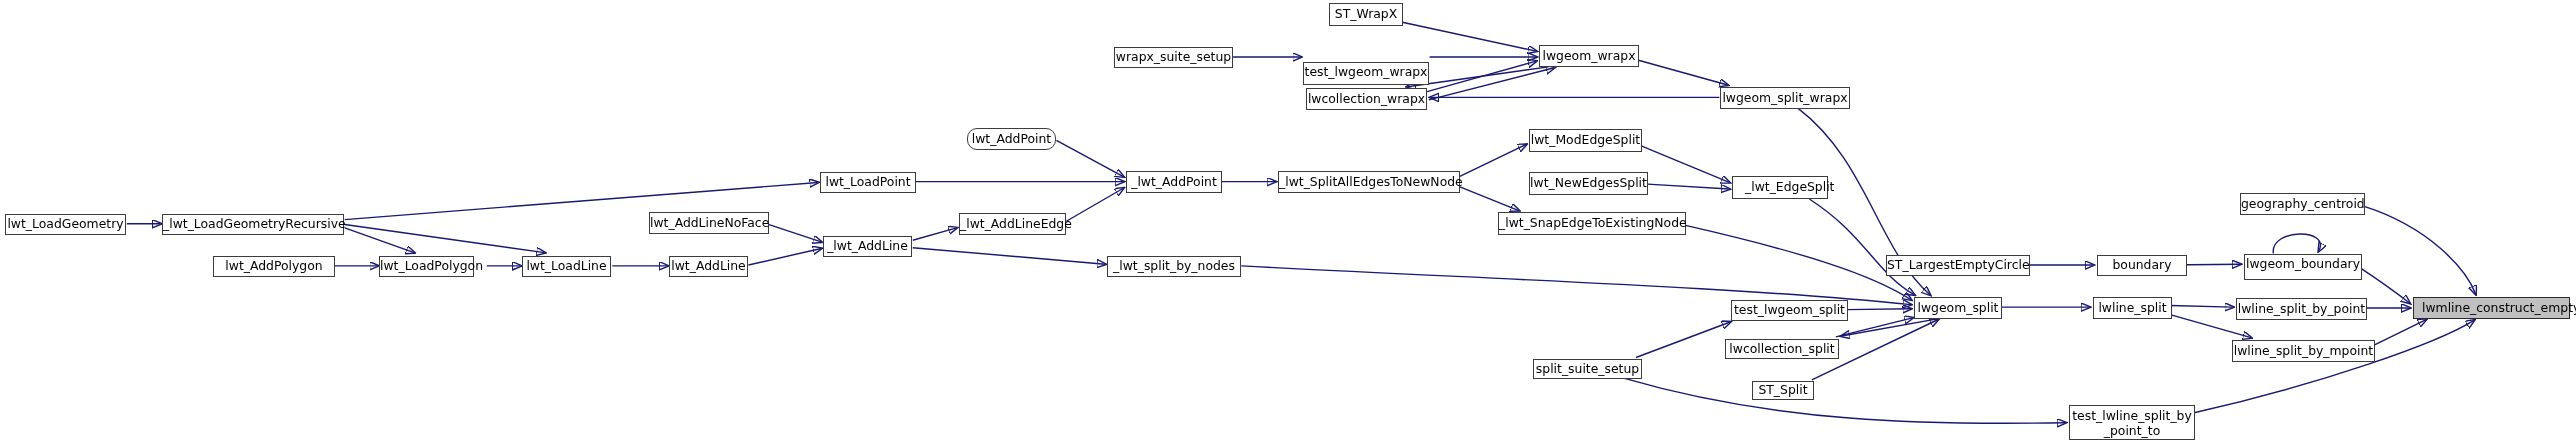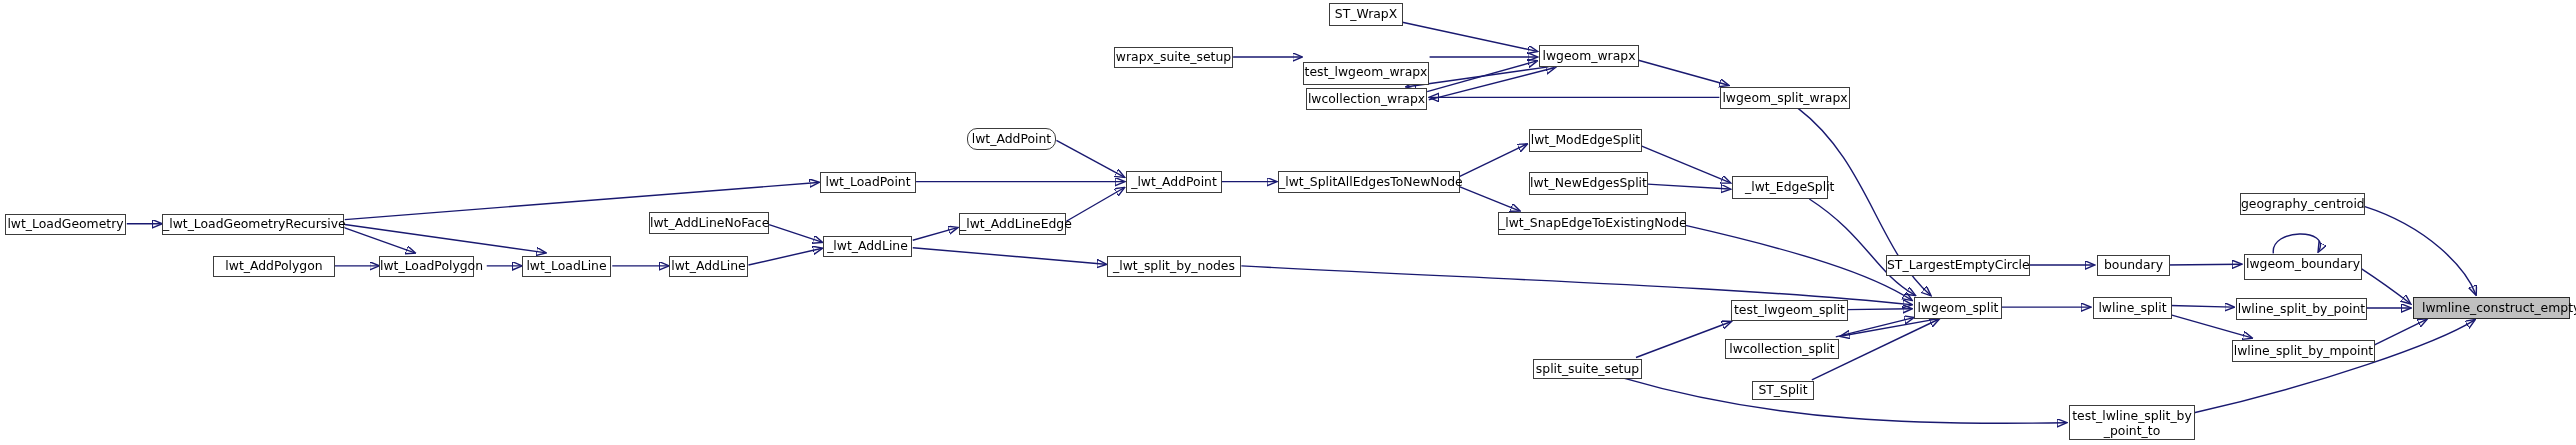--- a/index.html
+++ b/index.html
@@ -111,21 +111,21 @@
       <div class="node" style="left: 1529px; top: 172px; width: 119px; height: 23px; line-height: 20.7px;">lwt_NewEdgesSplit</div>
       <div class="node" style="left: 1498px; top: 212px; width: 188px; height: 23px; line-height: 20.7px;">_lwt_SnapEdgeToExistingNode</div>
       <div class="node" style="left: 1732px; top: 176px; width: 96px; height: 23px; line-height: 20.7px; padding-left: 12px;">_lwt_EdgeSplit</div>
       <div class="node" style="left: 1329px; top: 2.5px; width: 74px; height: 23px; line-height: 20.7px;">ST_WrapX</div>
       <div class="node" style="left: 1114px; top: 47px; width: 119px; height: 20.7px; line-height: 18px;">wrapx_suite_setup</div>
       <div class="node" style="left: 1303px; top: 62px; width: 126px; height: 23px; line-height: 18px;">test_lwgeom_wrapx</div>
       <div class="node" style="left: 1539px; top: 45px; width: 100px; height: 21.5px; line-height: 19px;">lwgeom_wrapx</div>
       <div class="node" style="left: 1306px; top: 88px; width: 121px; height: 21.5px; line-height: 19px;">lwcollection_wrapx</div>
       <div class="node" style="left: 1720px; top: 87px; width: 130px; height: 21.5px; line-height: 19px;">lwgeom_split_wrapx</div>
       <div class="node" style="left: 1886px; top: 255px; width: 144px; height: 20.7px; line-height: 18px;">ST_LargestEmptyCircle</div>
-      <div class="node" style="left: 2097px; top: 255px; width: 73px; height: 20.7px; line-height: 18px;">boundary</div>
+      <div class="node" style="left: 2097px; top: 255px; width: 90px; height: 20.7px; line-height: 18px;">boundary</div>
       <div class="node" style="left: 2244px; top: 254px; width: 118px; height: 26px; line-height: 18px;">lwgeom_boundary</div>
       <div class="node" style="left: 2240px; top: 193px; width: 125px; height: 21.5px; line-height: 19px;">geography_centroid</div>
       <div class="node" style="left: 1731px; top: 300px; width: 117px; height: 20.7px; line-height: 18px;">test_lwgeom_split</div>
       <div class="node" style="left: 1914px; top: 297px; width: 88px; height: 21.5px; line-height: 19px;">lwgeom_split</div>
       <div class="node" style="left: 2093px; top: 297px; width: 79px; height: 21.5px; line-height: 19px;">lwline_split</div>
       <div class="node" style="left: 2236px; top: 298px; width: 131px; height: 21.5px; line-height: 19px;">lwline_split_by_point</div>
       <div class="node highlight" style="left: 2413px; top: 297px; width: 157px; height: 21.5px; line-height: 19px; padding-left: 8px;">lwmline_construct_empty</div>
       <div class="node" style="left: 1725px; top: 339px; width: 114px; height: 20px; line-height: 17.4px;">lwcollection_split</div>
       <div class="node" style="left: 2232px; top: 340px; width: 143px; height: 21.5px; line-height: 19px;">lwline_split_by_mpoint</div>
       <div class="node" style="left: 1533px; top: 359px; width: 109px; height: 20px; line-height: 17.4px;">split_suite_setup</div>

